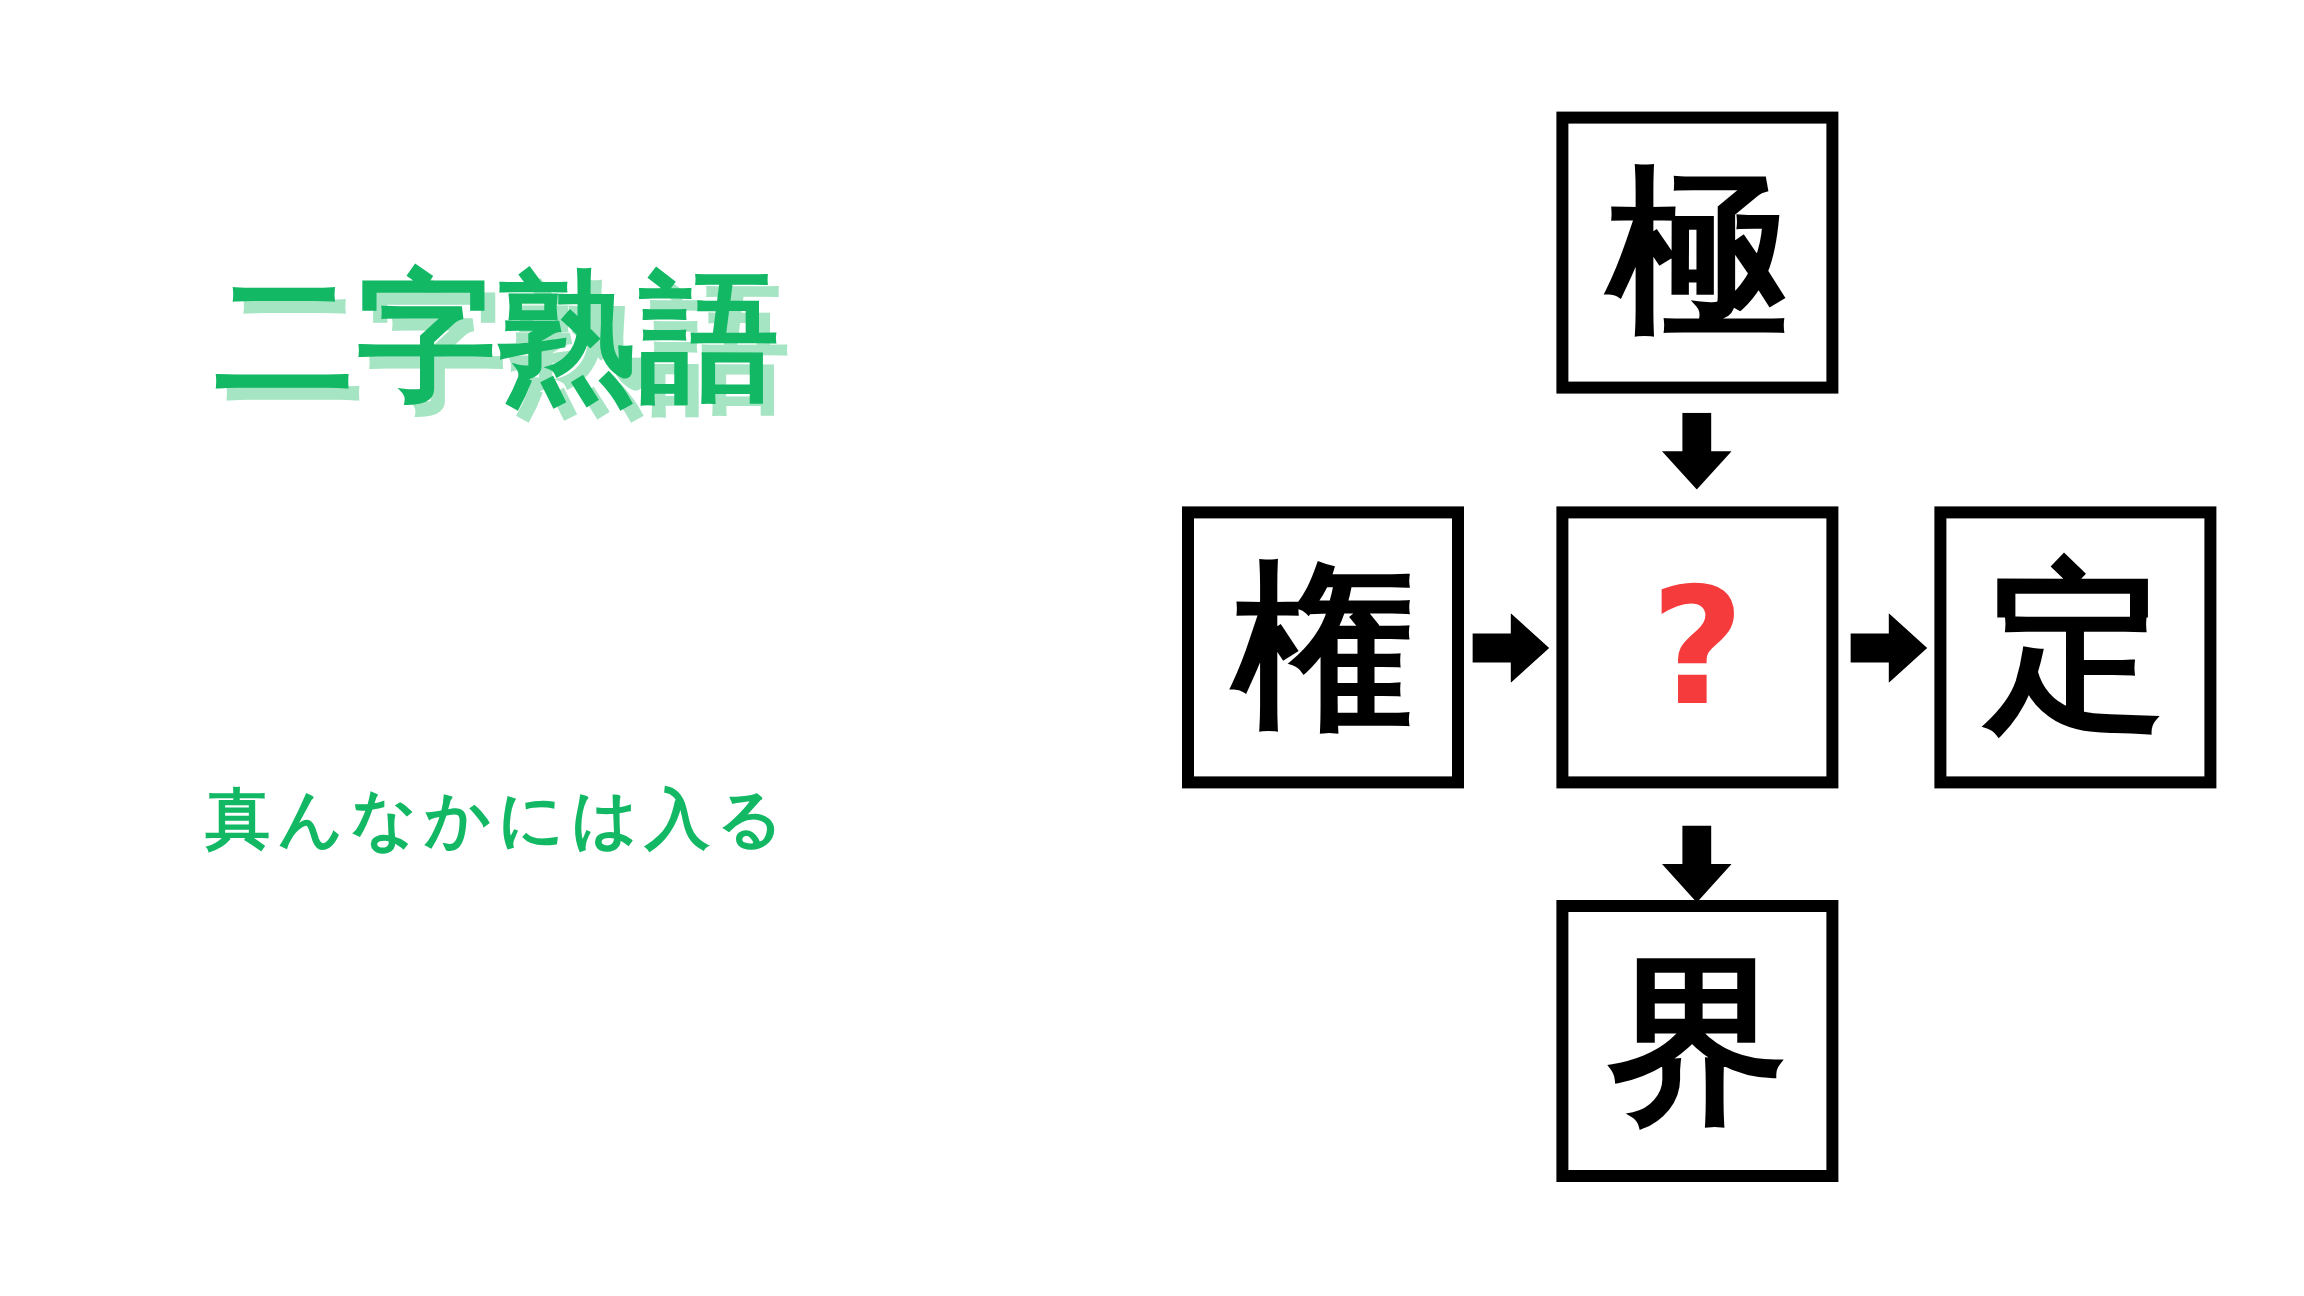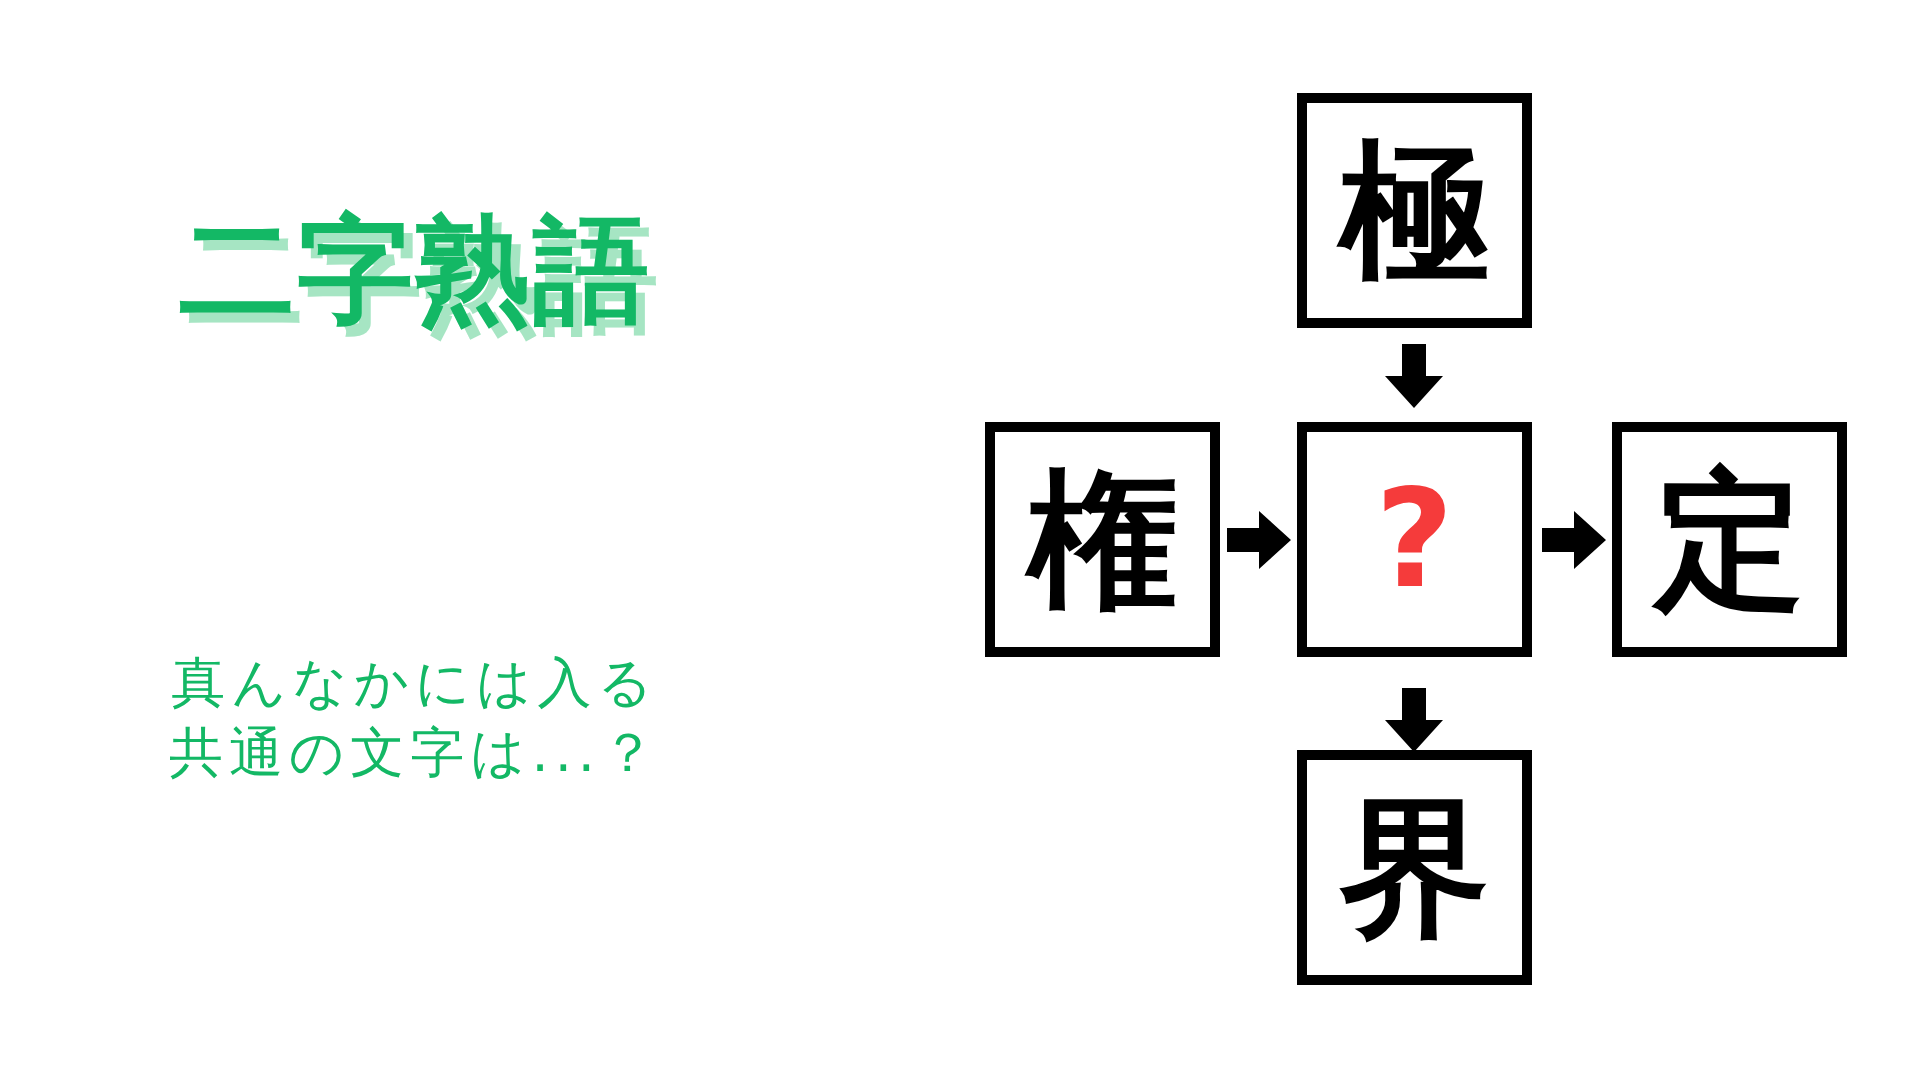--- a/index.html
+++ b/index.html
@@ -13,40 +13,40 @@
     height: 1080px;
     background: #ffffff;
     overflow: hidden;
     font-family: "DejaVu Sans", "Liberation Sans", sans-serif;
   }
 
   
   .title-block {
     position: absolute;
     left: 0;
-    top: 206px;
+    top: 218px;
     width: 830px;
     text-align: center;
     font-weight: bold;
     color: #13b865;
     text-shadow: 9px 10px 0 #a6e5c3;
   }
   .title-line {
     font-size: 116px;
     line-height: 128px;
     letter-spacing: 2px;
     white-space: nowrap;
   }
   .subtitle-block {
     position: absolute;
     left: 0;
     top: 648px;
     width: 830px;
     text-align: center;
-    font-weight: normal;
+    font-weight: bold;
     color: #13b865;
   }
   .subtitle-line {
     font-size: 54px;
     line-height: 70px;
     letter-spacing: 6px;
     white-space: nowrap;
   }
 
   
@@ -89,21 +89,20 @@
 <body>
 
 <div class="canvas">
 
   <div class="title-block">
     <div class="title-line">二字熟語</div>
   </div>
 
   <div class="subtitle-block">
     <div class="subtitle-line">真んなかには入る</div>
-    <div class="subtitle-line">共通の文字は...？</div>
   </div>
 
   <div class="cell cell-top">
     <span class="kanji">極</span>
   </div>
 
   <div class="cell cell-left">
     <span class="kanji">権</span>
   </div>
 

